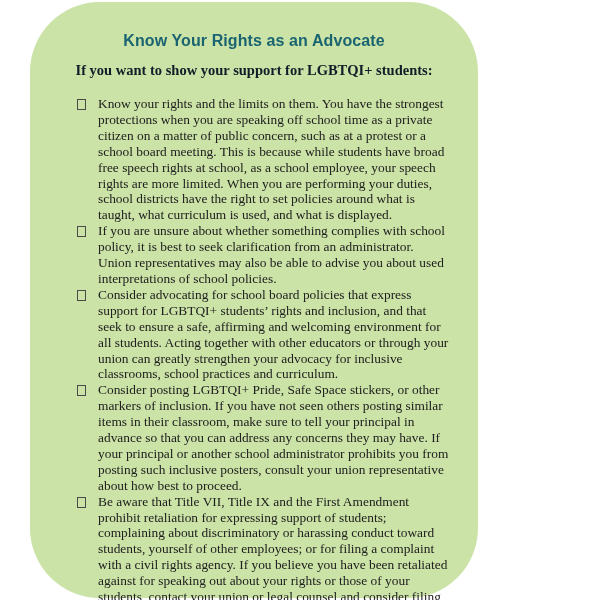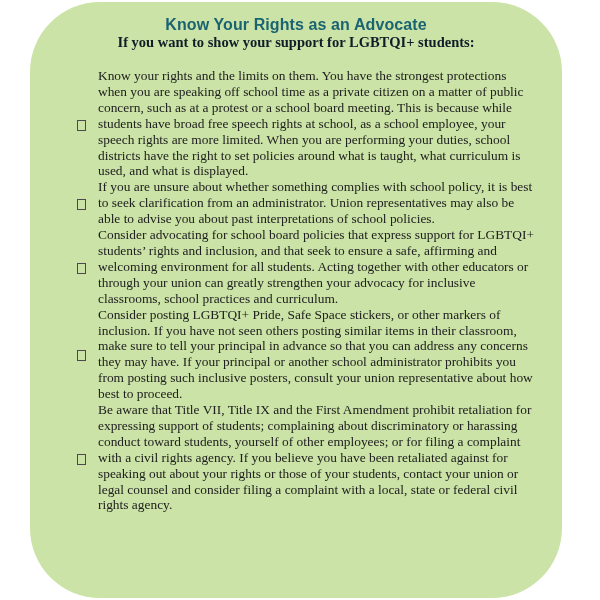--- a/index.html
+++ b/index.html
@@ -8,52 +8,53 @@
     height: 600px;
     background: #ffffff;
     position: relative;
     font-family: "Liberation Serif", serif;
     overflow: hidden;
   }
   .card {
     position: absolute;
     left: 30px;
     top: 2px;
-    width: 532px;
+    width: 448px;
     height: 596px;
     background: #cbe3a6;
     border-radius: 70px;
-    padding-top: 14px;
+    padding-top: 30px;
     box-sizing: border-box;
   }
   .title {
     text-align: center;
     font-family: "Liberation Sans", sans-serif;
     font-weight: bold;
     font-size: 16px;
     line-height: 18px;
     color: #1a6472;
     letter-spacing: 0.1px;
   }
   .subtitle {
     text-align: center;
     font-family: "Liberation Serif", serif;
     font-weight: bold;
     font-size: 14.5px;
     line-height: 17px;
     color: #101c28;
+    margin-top: 12px;
   }
   .rights-list {
     list-style: none;
     margin: 17px 0 0 0;
     padding: 0 28px 0 47px;
   }
   .rights-list li {
     display: flex;
-    align-items: center;
+    align-items: flex-start;
   }
   .checkbox {
     flex: 0 0 auto;
     width: 7px;
     height: 9px;
     border: 1px solid #4a4a4a;
     margin-top: 3px;
     margin-right: 12px;
     background: transparent;
   }
@@ -71,21 +72,21 @@
 <div class="card">
   <div class="title">Know Your Rights as an Advocate</div>
   <div class="subtitle">If you want to show your support for LGBTQI+ students:</div>
   <ul class="rights-list">
       <li>
         <span class="checkbox"></span>
         <span class="item-text">Know your rights and the limits on them. You have the strongest protections when you are speaking off school time as a private citizen on a matter of public concern, such as at a protest or a school board meeting. This is because while students have broad free speech rights at school, as a school employee, your speech rights are more limited. When you are performing your duties, school districts have the right to set policies around what is taught, what curriculum is used, and what is displayed.</span>
       </li>
       <li>
         <span class="checkbox"></span>
-        <span class="item-text">If you are unsure about whether something complies with school policy, it is best to seek clarification from an administrator. Union representatives may also be able to advise you about past interpretations of school policies.</span>
+        <span class="item-text">If you are unsure about whether something complies with school policy, it is best to seek clarification from an administrator. Union representatives may also be able to advise you about used interpretations of school policies.</span>
       </li>
       <li>
         <span class="checkbox"></span>
         <span class="item-text">Consider advocating for school board policies that express support for LGBTQI+ students’ rights and inclusion, and that seek to ensure a safe, affirming and welcoming environment for all students. Acting together with other educators or through your union can greatly strengthen your advocacy for inclusive classrooms, school practices and curriculum.</span>
       </li>
       <li>
         <span class="checkbox"></span>
         <span class="item-text">Consider posting LGBTQI+ Pride, Safe Space stickers, or other markers of inclusion. If you have not seen others posting similar items in their classroom, make sure to tell your principal in advance so that you can address any concerns they may have. If your principal or another school administrator prohibits you from posting such inclusive posters, consult your union representative about how best to proceed.</span>
       </li>
       <li>

